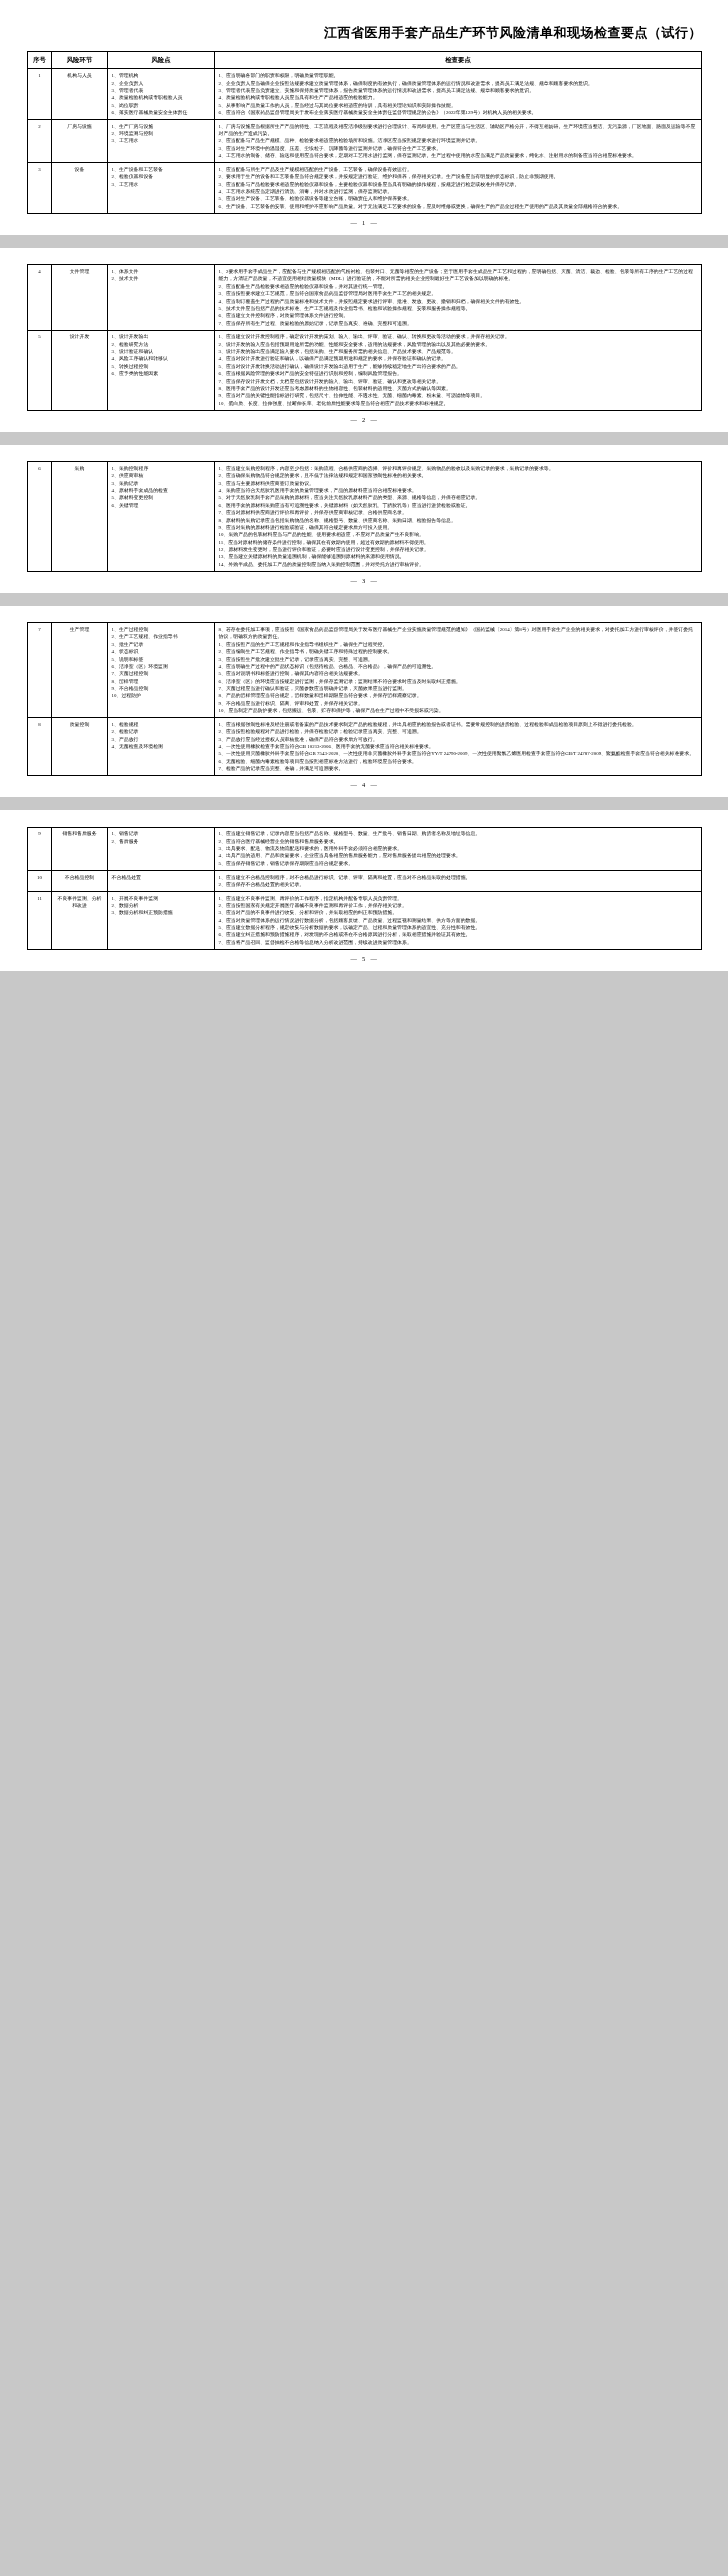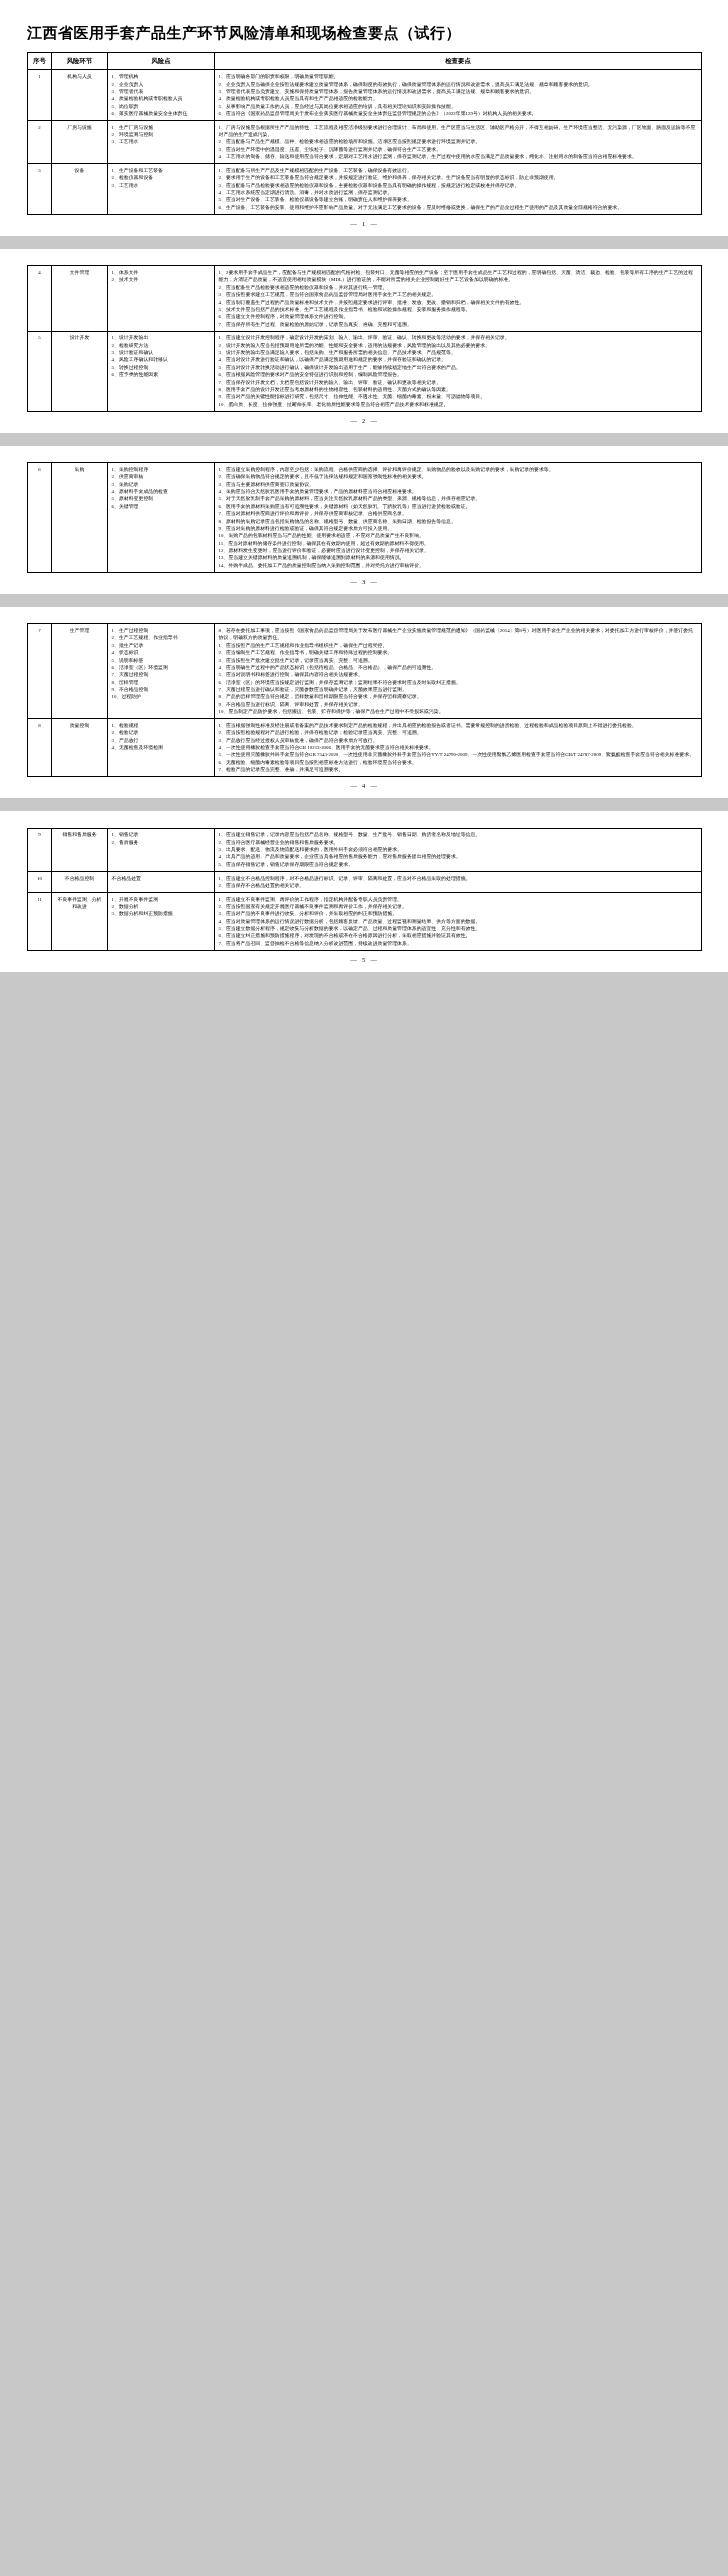--- a/index.html
+++ b/index.html
@@ -11,22 +11,22 @@
   }
   .sheet{
     background:#ffffff;
     width:729px;
     box-sizing:border-box;
     padding:16.4px 27px 9px 27px;
     margin-bottom:12.8px;
     position:relative;
   }
   .doc-title{
-    text-align:left;
-    font-size:15px;
+    text-align:right;
+    font-size:13px;
     font-weight:bold;
     letter-spacing:0.5px;
     margin:7.3px 0 9px 0;
     font-family:Liberation Sans, sans-serif;
   }
   table.risk{
     border-collapse:collapse;
     width:100%;
     table-layout:fixed;
   }

